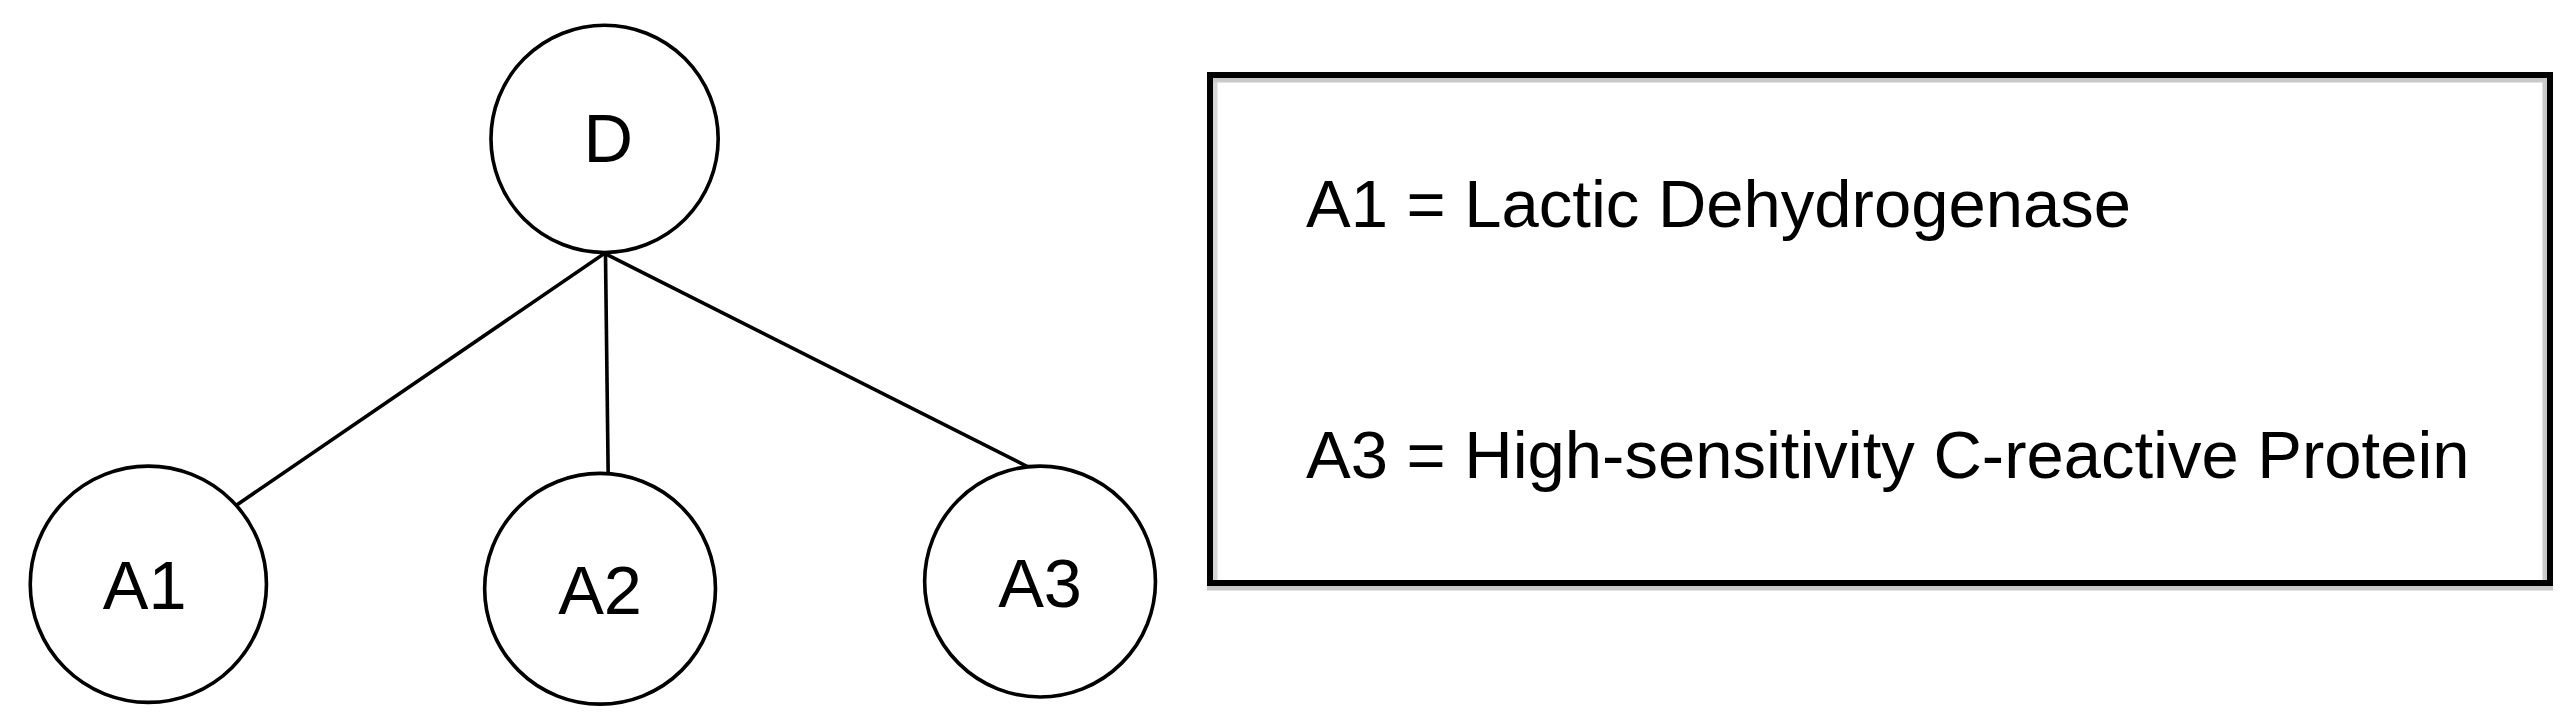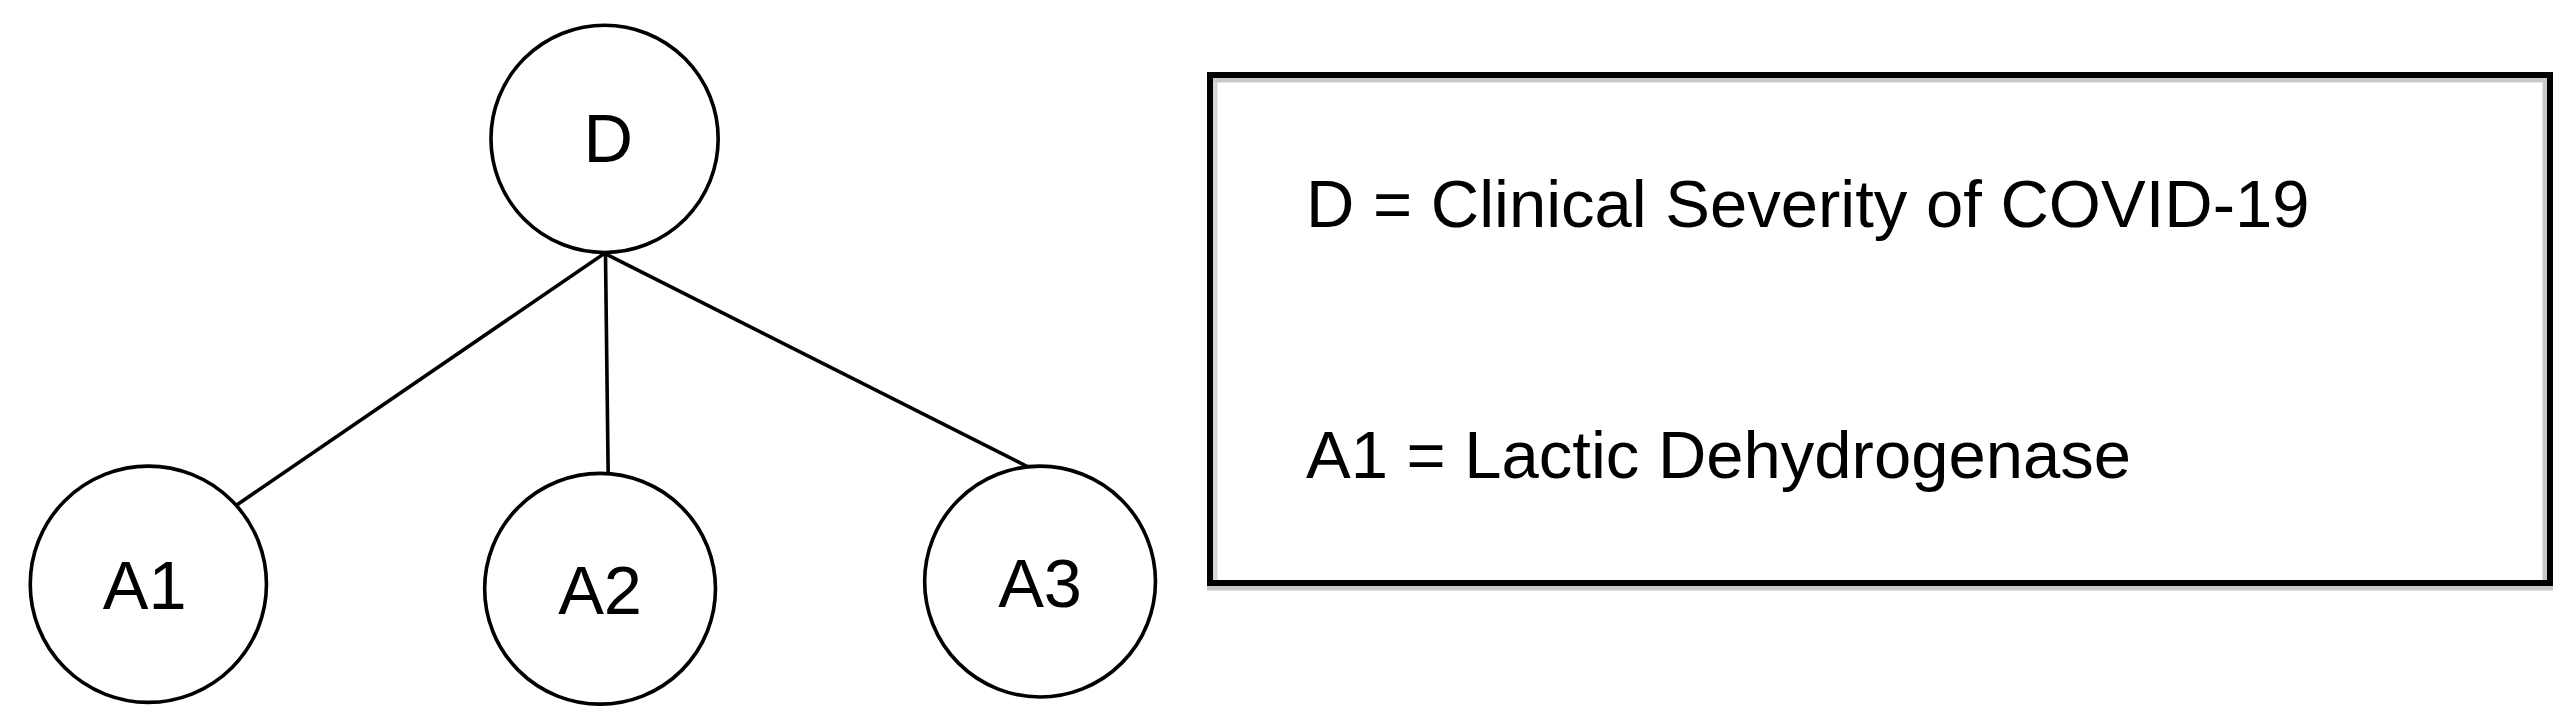--- a/index.html
+++ b/index.html
@@ -78,18 +78,18 @@
     <circle cx="665" cy="653" r="128"></circle>
     <circle cx="1153" cy="645" r="128"></circle>
 
     <text x="674" y="180">D</text>
     <text x="160" y="676">A1</text>
     <text x="665" y="681">A2</text>
     <text x="1153" y="673">A3</text>
   </svg>
 
   <div class="legend-box">
-    <div class="legend-row">D = Clinical Severity of COVID-19</div>
     <div class="legend-row">A1 = Lactic Dehydrogenase</div>
+    <div class="legend-row">A3 = High-sensitivity C-reactive Protein</div>
   </div>
 
 </div>
 
 
 </body></html>

